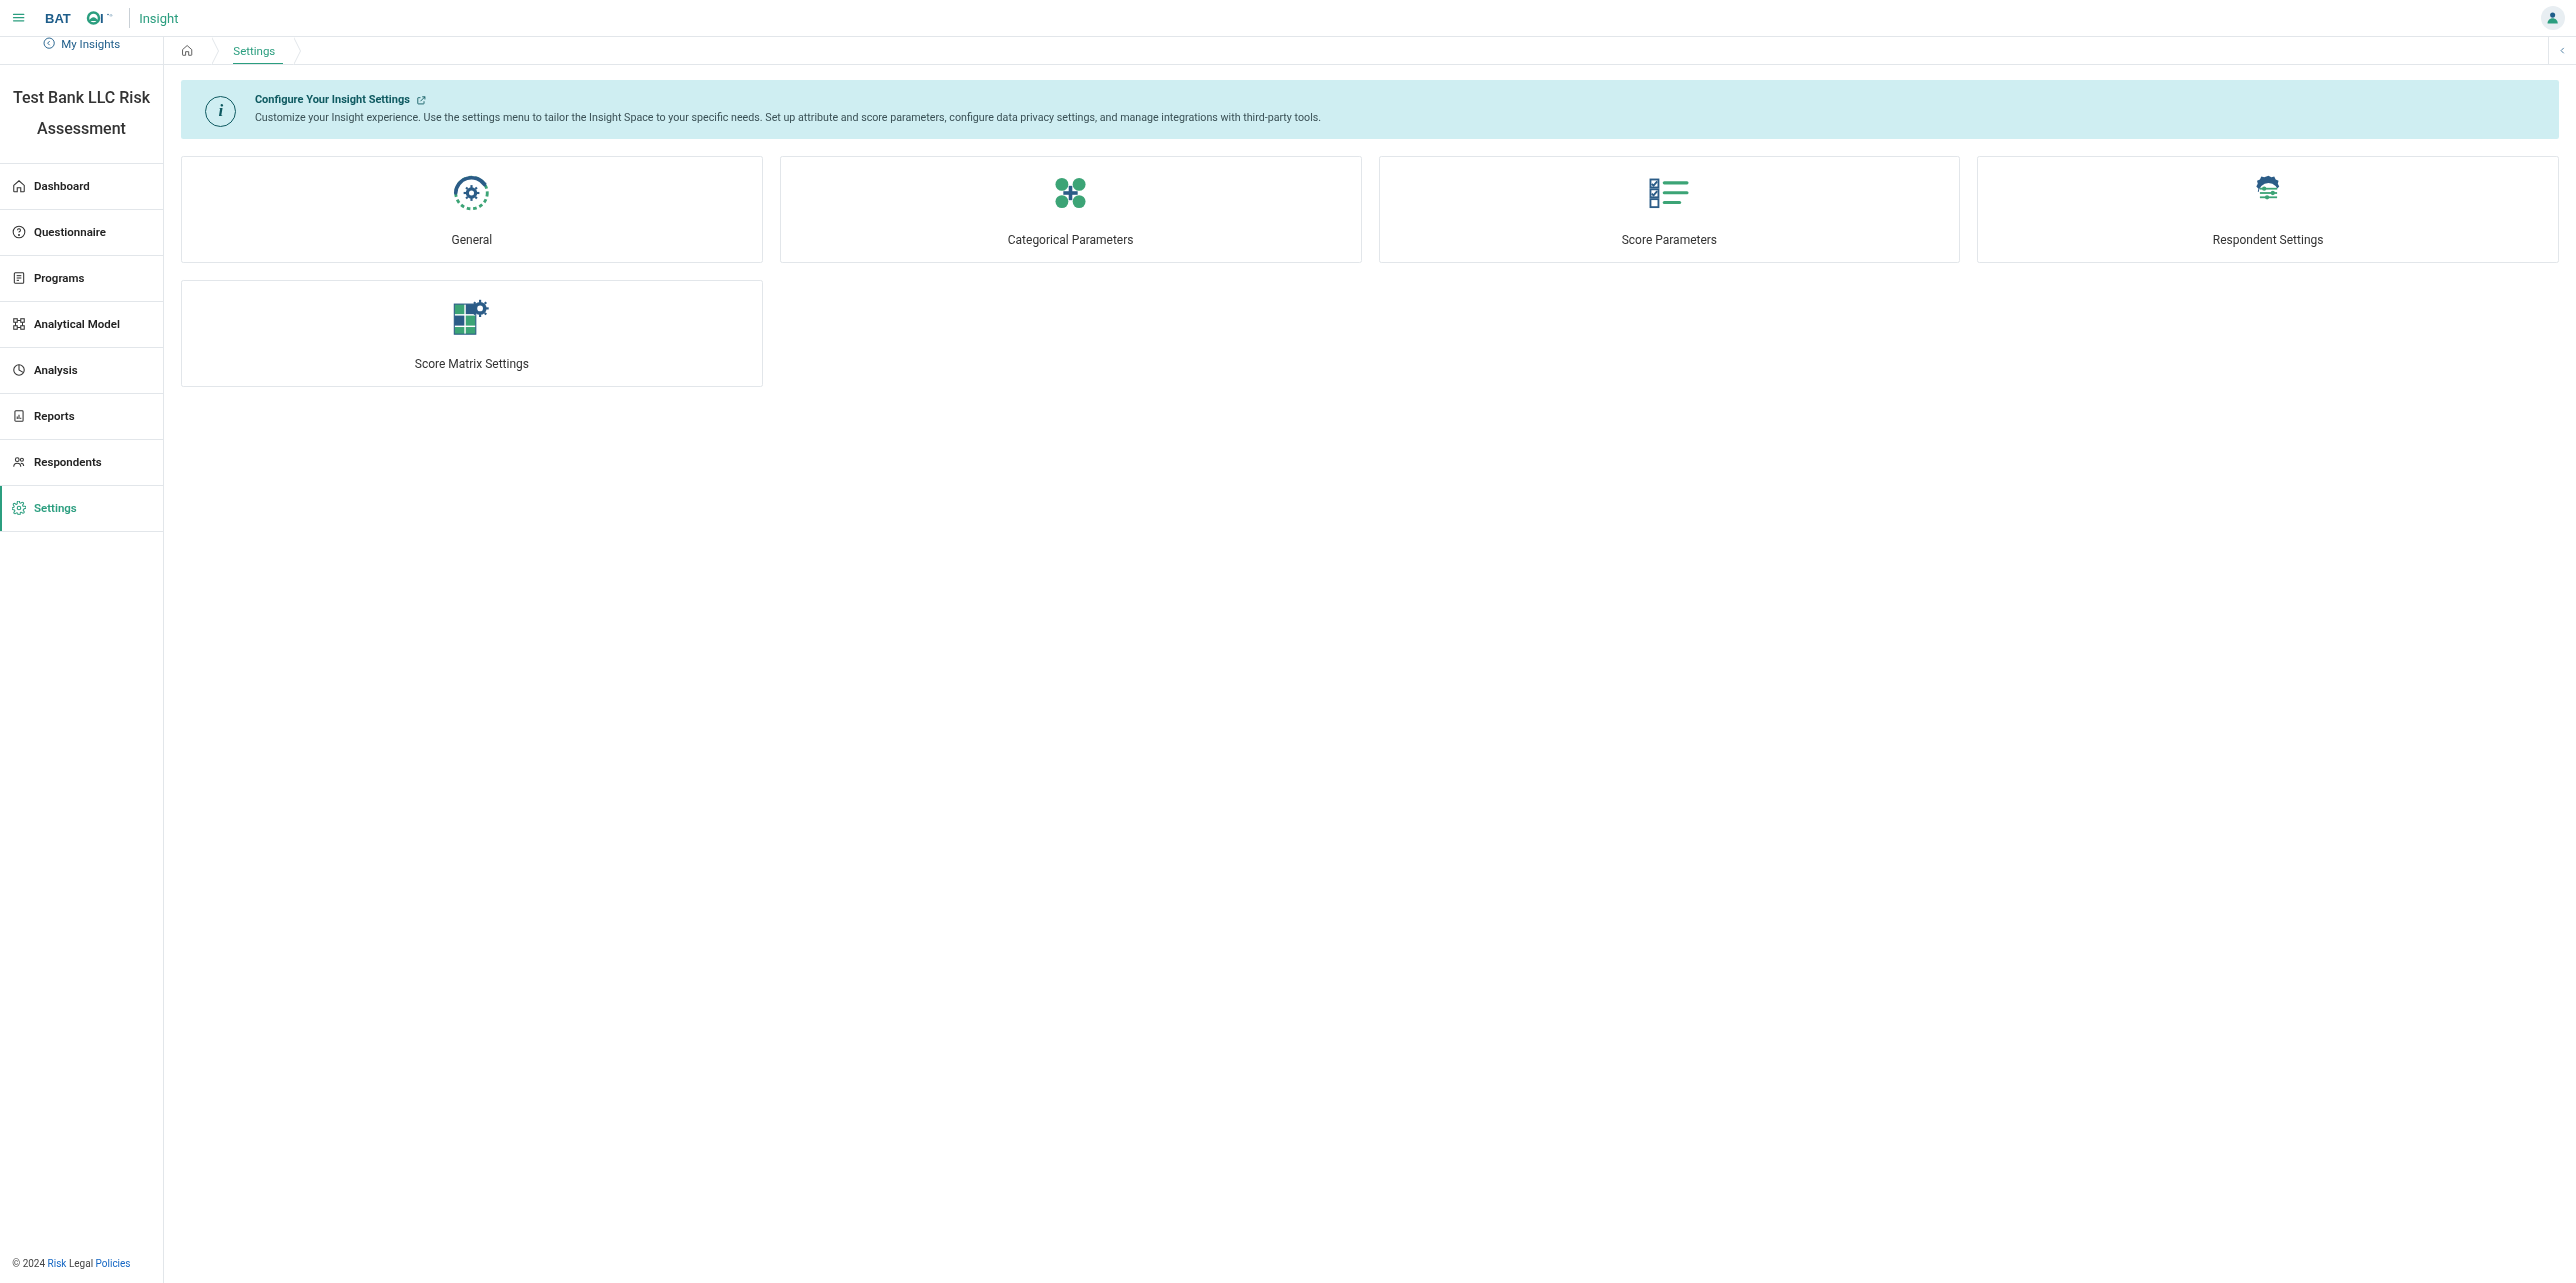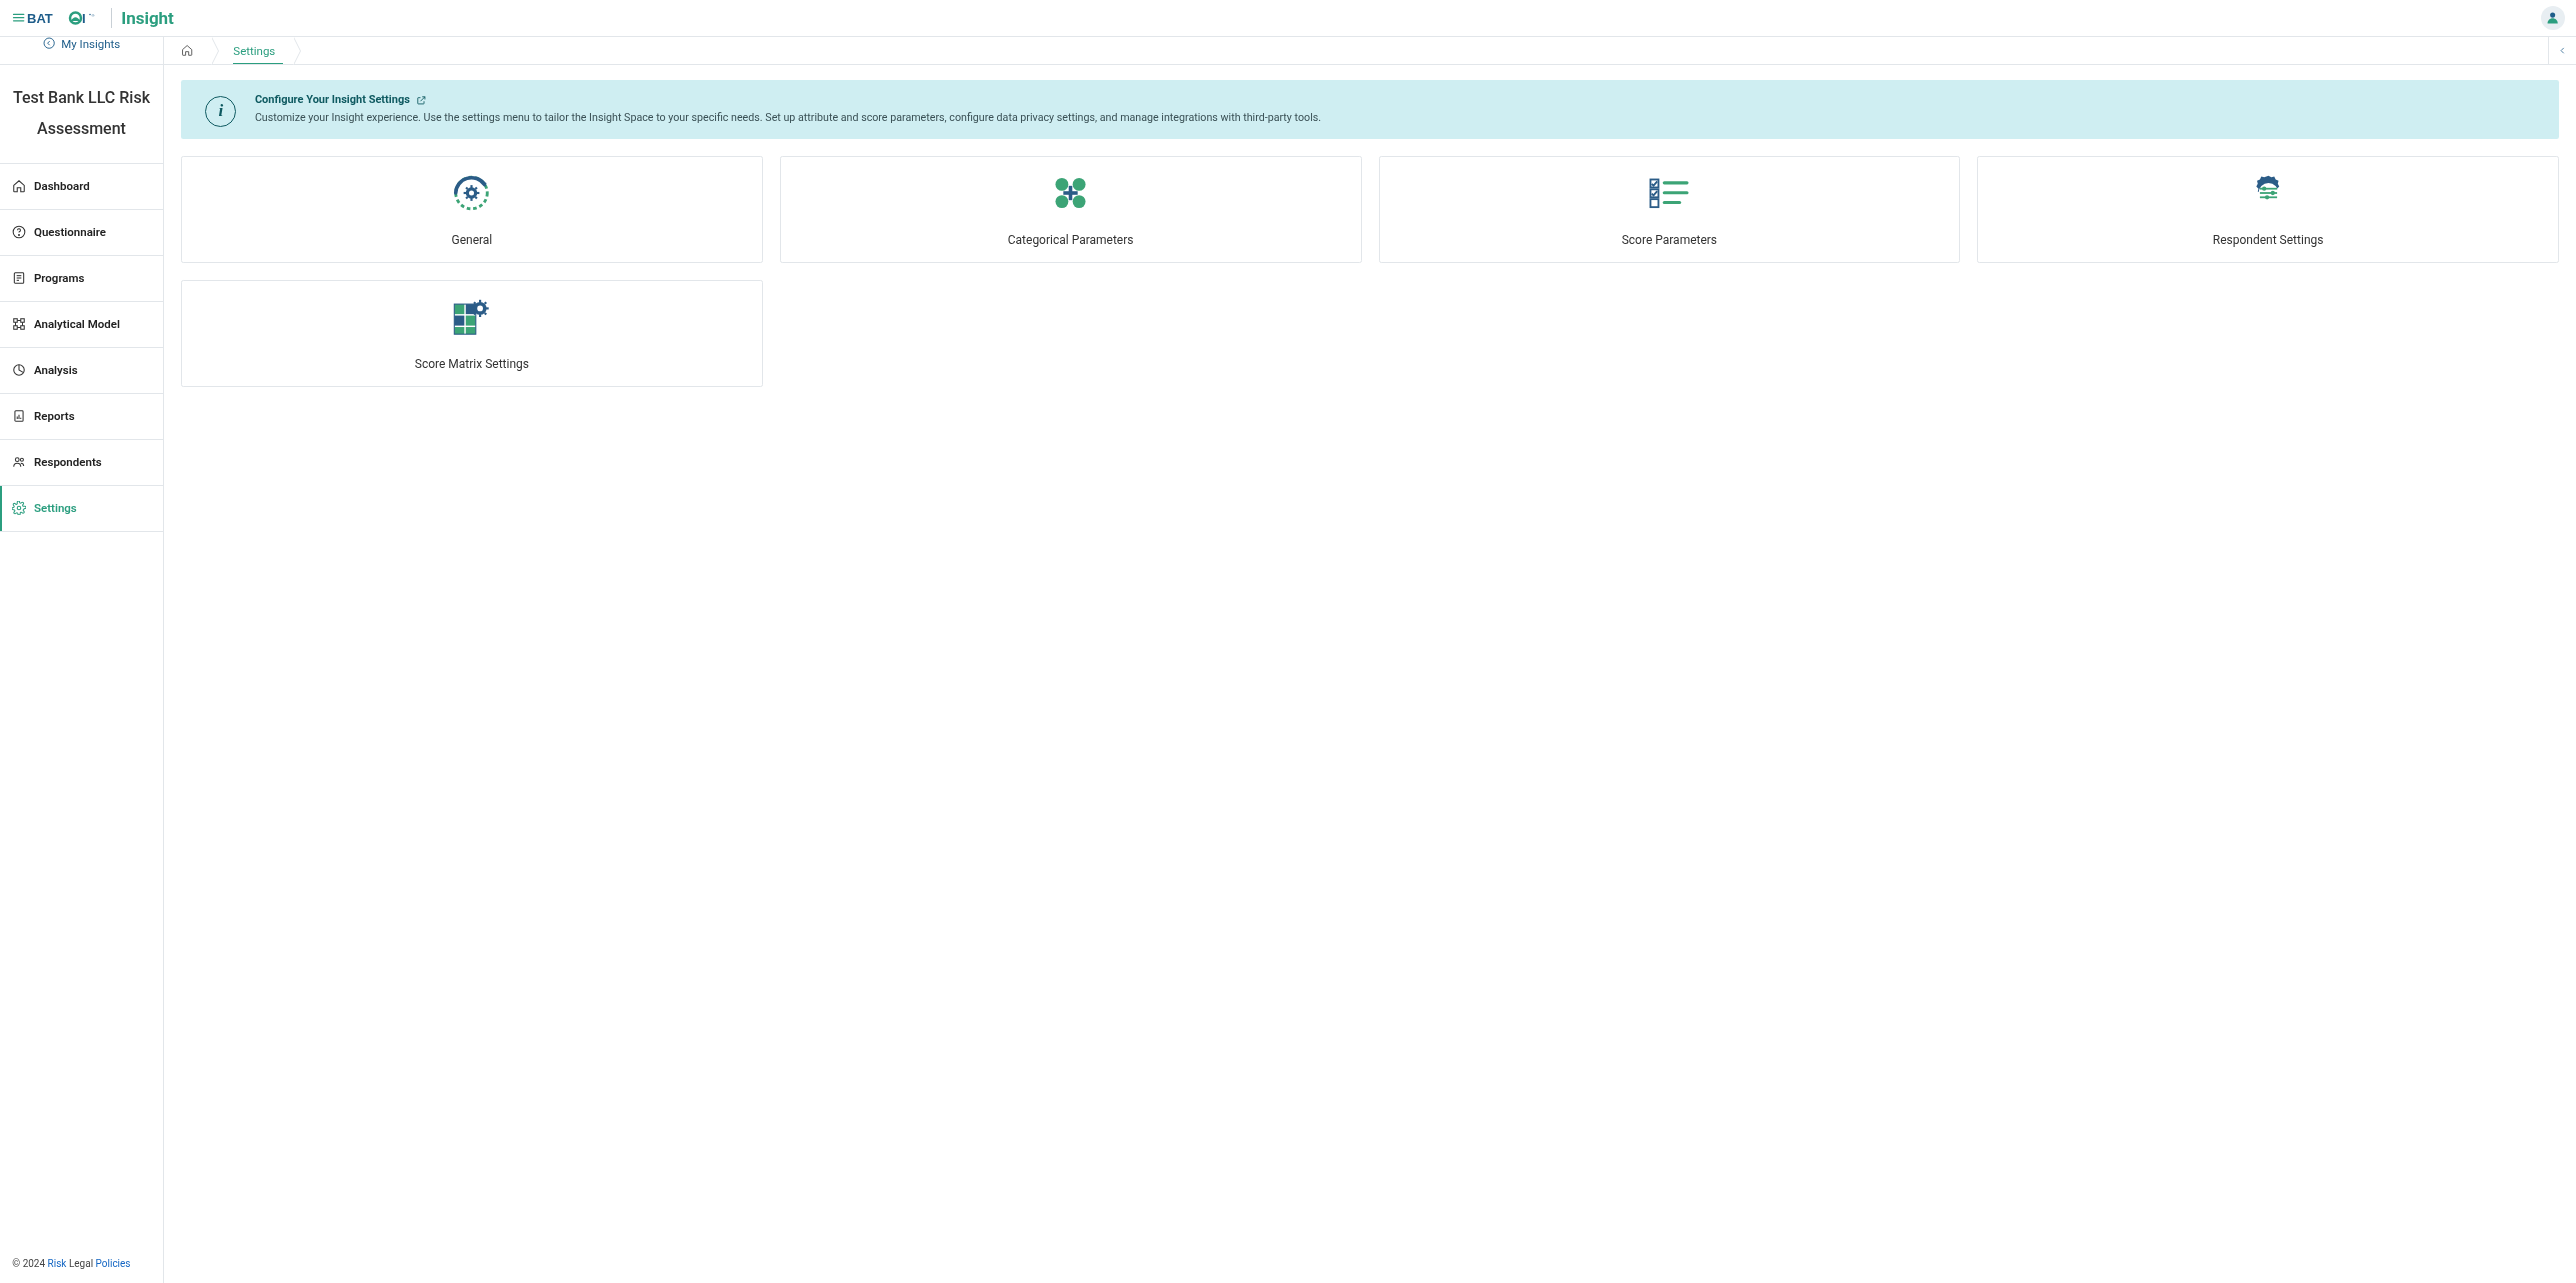--- a/index.html
+++ b/index.html
@@ -32,33 +32,33 @@
 
   
   .top-header {
     height: 37px;
     border-bottom: 0.8px solid var(--border);
     display: flex;
     align-items: center;
     padding: 0 10.7px;
     justify-content: space-between;
   }
-  .top-left { display: flex; align-items: center; gap: 1px; }
+  .top-left { display: flex; align-items: center; gap: 19px; }
   .hamburger {
     cursor: pointer;
     color: var(--teal);
     display: flex; align-items: center;
   }
   .brand {
     display: flex; align-items: center; gap: 9.2px;
   }
   .brand-divider {
     height: 20px; width: 0.8px; background: #c9d0d6;
   }
-  .brand-insight { color: var(--teal); font-size: 17px; font-weight: 700; }
+  .brand-insight { color: var(--teal); font-size: 13px; font-weight: 400; }
   .avatar-wrap {
     width: 24.5px; height: 24.5px; border-radius: 50%;
     background: #e8eef2; display: flex; align-items: center; justify-content: center;
     cursor: pointer;
   }
 
   
   .layout {
     display: flex;
     height: calc(100% - 37px);

